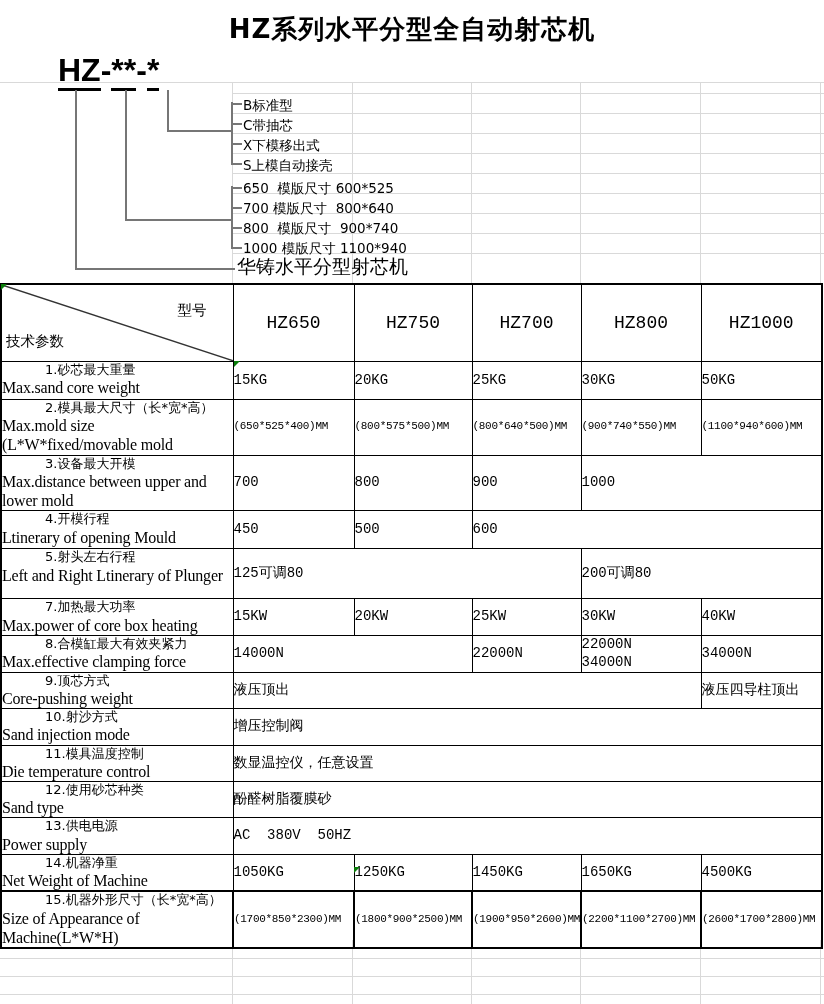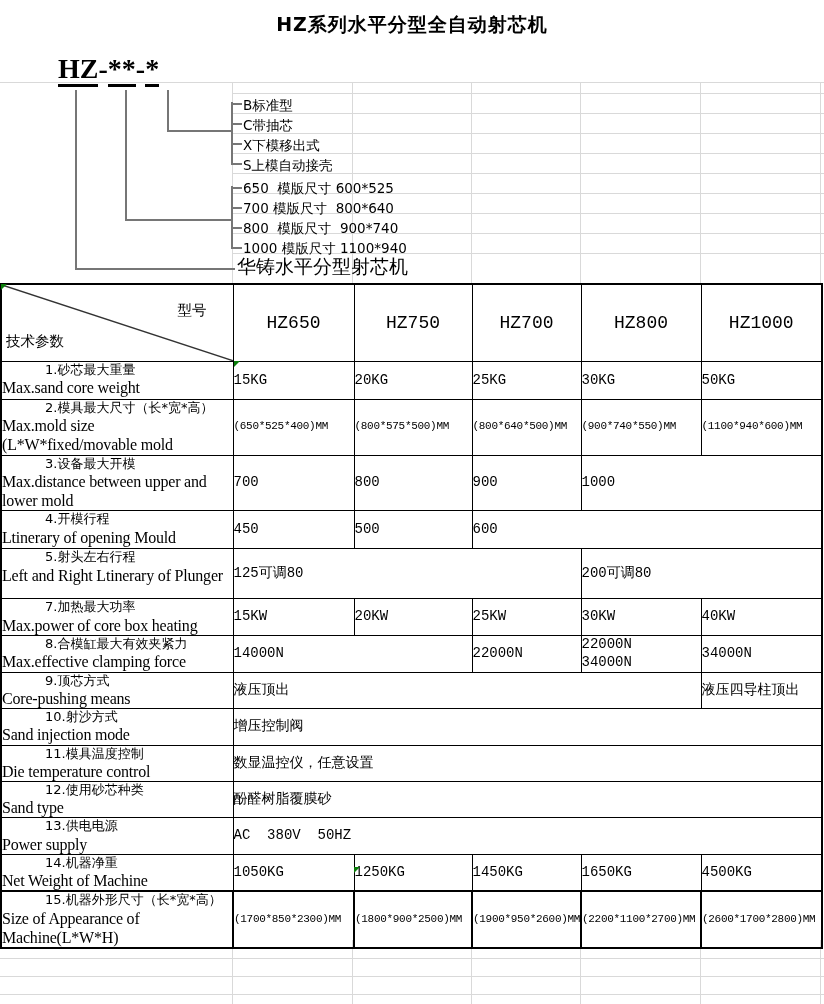--- a/index.html
+++ b/index.html
@@ -3,30 +3,30 @@
 <meta charset="utf-8">
 <style>
   html,body { margin:0; padding:0; background:#ffffff; }
   #page {
     position:relative; width:824px; height:1004px; background:#fff;
     font-family:"DejaVu Sans", sans-serif; color:#000; overflow:hidden;
   }
   
   .title {
     position:absolute; left:0; top:12px; width:824px; text-align:center;
-    font-size:19px; font-weight:bold; letter-spacing:1px;
+    font-size:26px; font-weight:bold; letter-spacing:1px;
     font-family:"DejaVu Sans", sans-serif;
   }
   
   .gl { position:absolute; background:#d9d9d9; }
   
   .model-code {
     position:absolute; left:58px; top:54px;
-    font-family:Liberation Serif, serif; font-weight:bold;
-    font-size:28px; line-height:1.06; white-space:pre;
+    font-family:Liberation Sans, sans-serif; font-weight:bold;
+    font-size:32px; line-height:1.06; white-space:pre;
   }
   .model-code .u { border-bottom:3px solid #000; }
   
   .ln { position:absolute; background:#767676; }
   
   .leg {
     position:absolute; left:243px; font-size:13.5px; line-height:18px;
     white-space:pre; font-family:"DejaVu Sans", sans-serif;
   }
   .series {
@@ -236,21 +236,21 @@
       <td class="val" colspan="2">14000N</td>
       <td class="val">22000N</td>
       <td class="val">22000N
 34000N</td>
       <td class="val">34000N</td>
     </tr>
 
     <tr style="height:35px">
       <td class="lbl">
         <div class="zh">9.顶芯方式</div>
-        <div class="en">Core-pushing means</div>
+        <div class="en">Core-pushing weight</div>
       </td>
       <td class="val" colspan="4">液压顶出</td>
       <td class="val">液压四导柱顶出</td>
     </tr>
 
     <tr style="height:36px">
       <td class="lbl">
         <div class="zh">10.射沙方式</div>
         <div class="en">Sand injection mode</div>
       </td>

